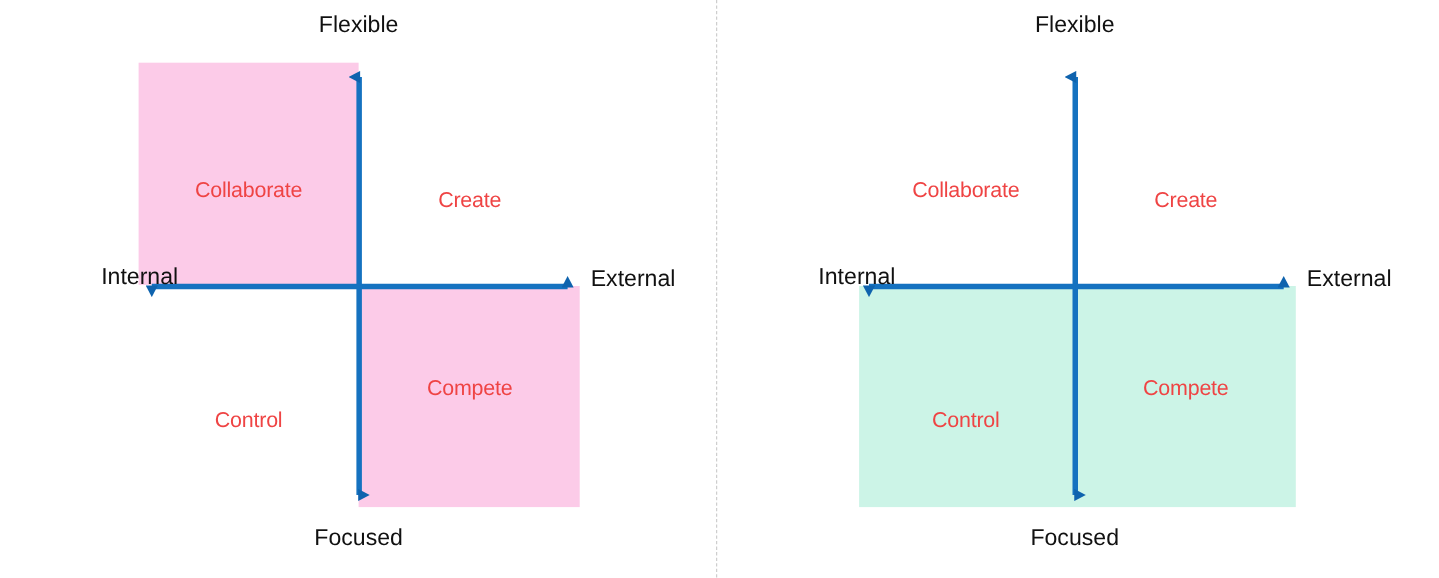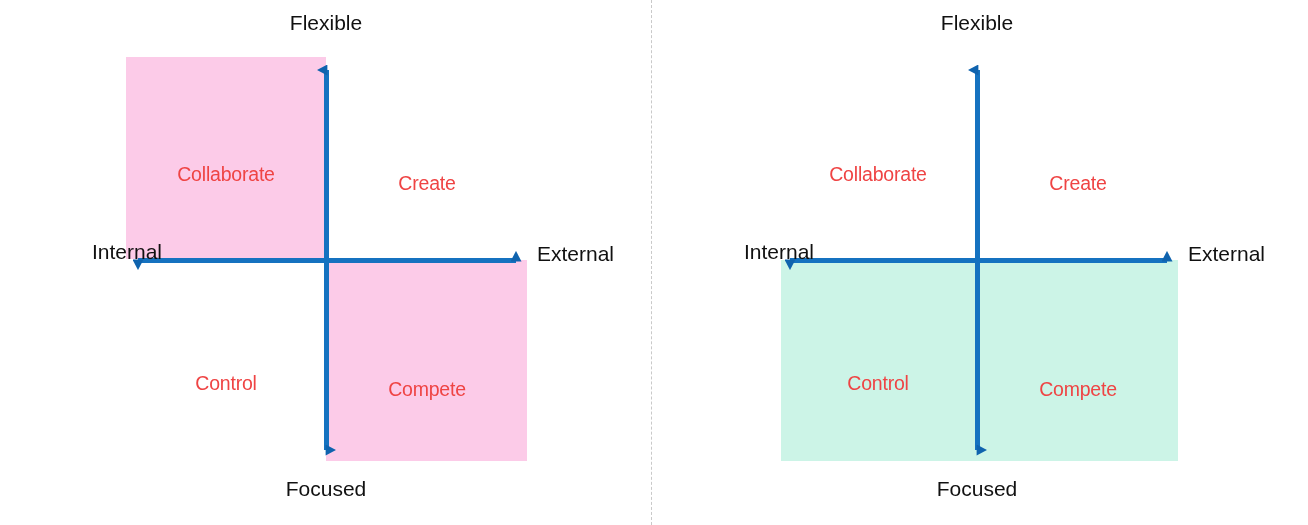--- a/index.html
+++ b/index.html
@@ -86,21 +86,21 @@
     letter-spacing: -0.2px;
     color: #ef4444;
     text-align: center;
     white-space: nowrap;
     transform: translate(-50%, -50%);
     margin-top: 12px;
   }
   .q-collaborate { left: 226px; top: 162px; }
   .q-create      { left: 427px; top: 171px; }
   .q-control     { left: 226px; top: 371px; }
-  .q-compete     { left: 427px; top: 377px; }
+  .q-compete     { left: 427px; top: 342px; }
 
   
   .axis-label {
     position: absolute;
     font-size: 21px;
     font-weight: normal;
     color: #111111;
     white-space: nowrap;
   }
   .ax-flexible {

